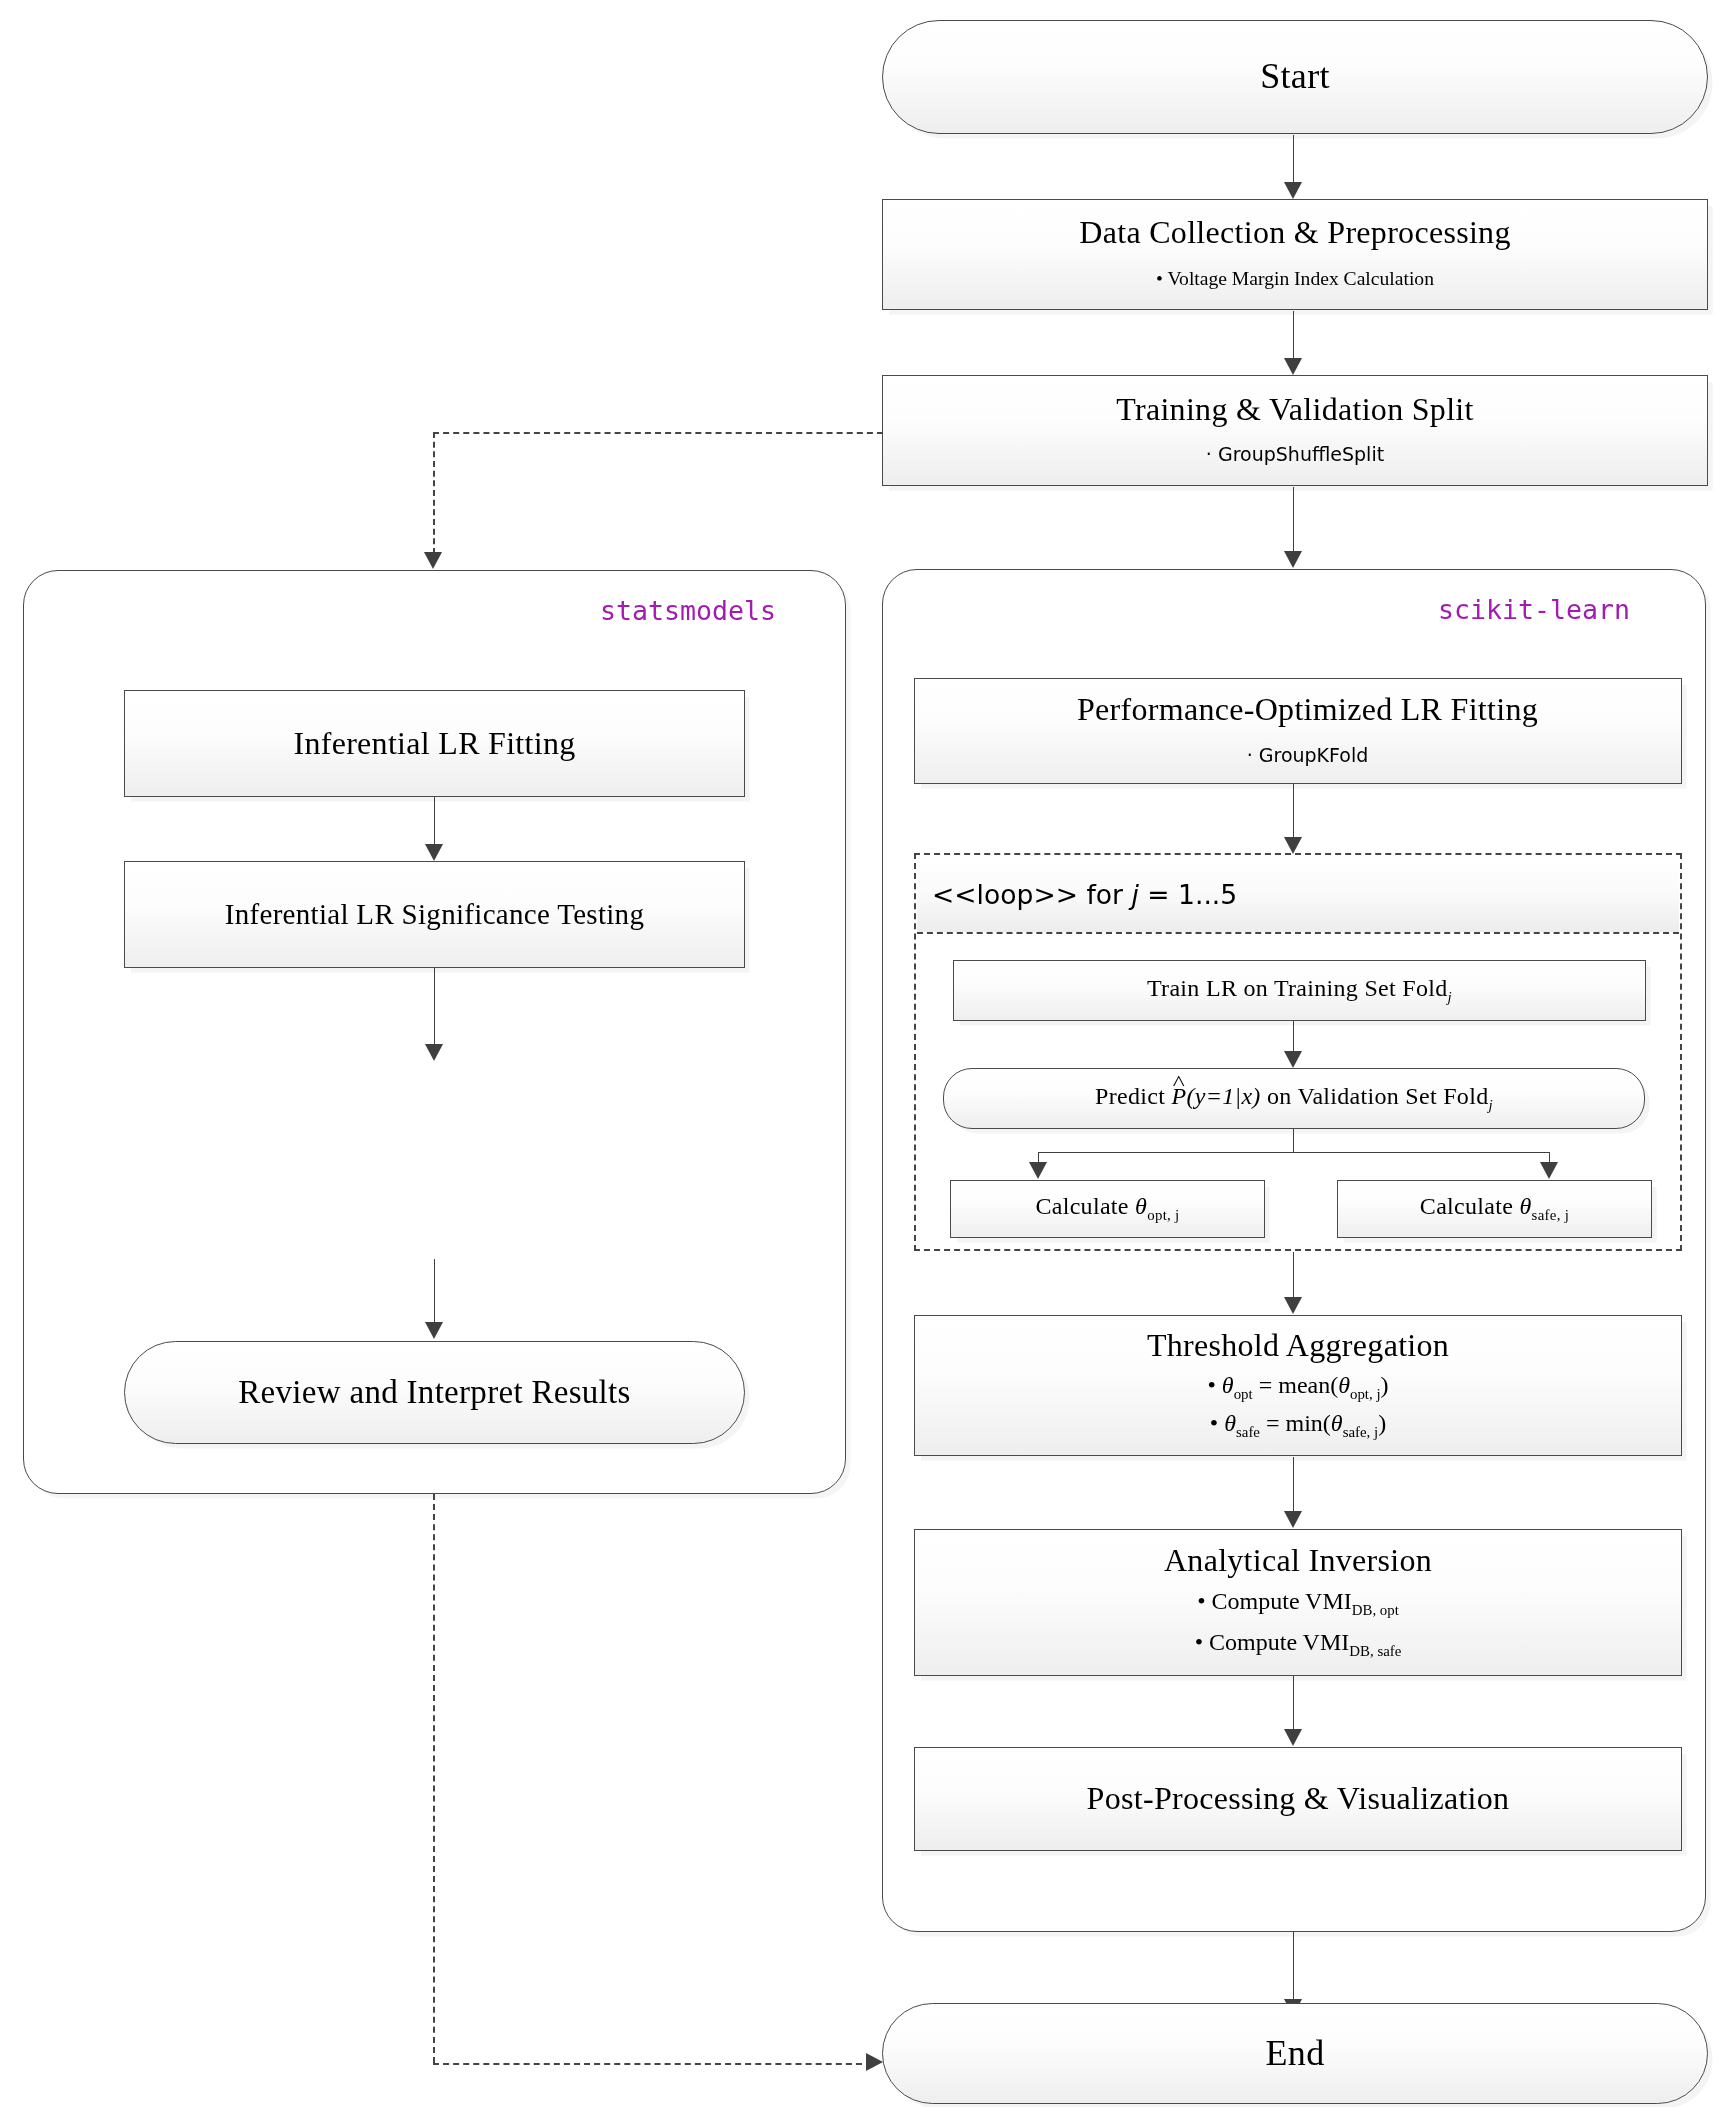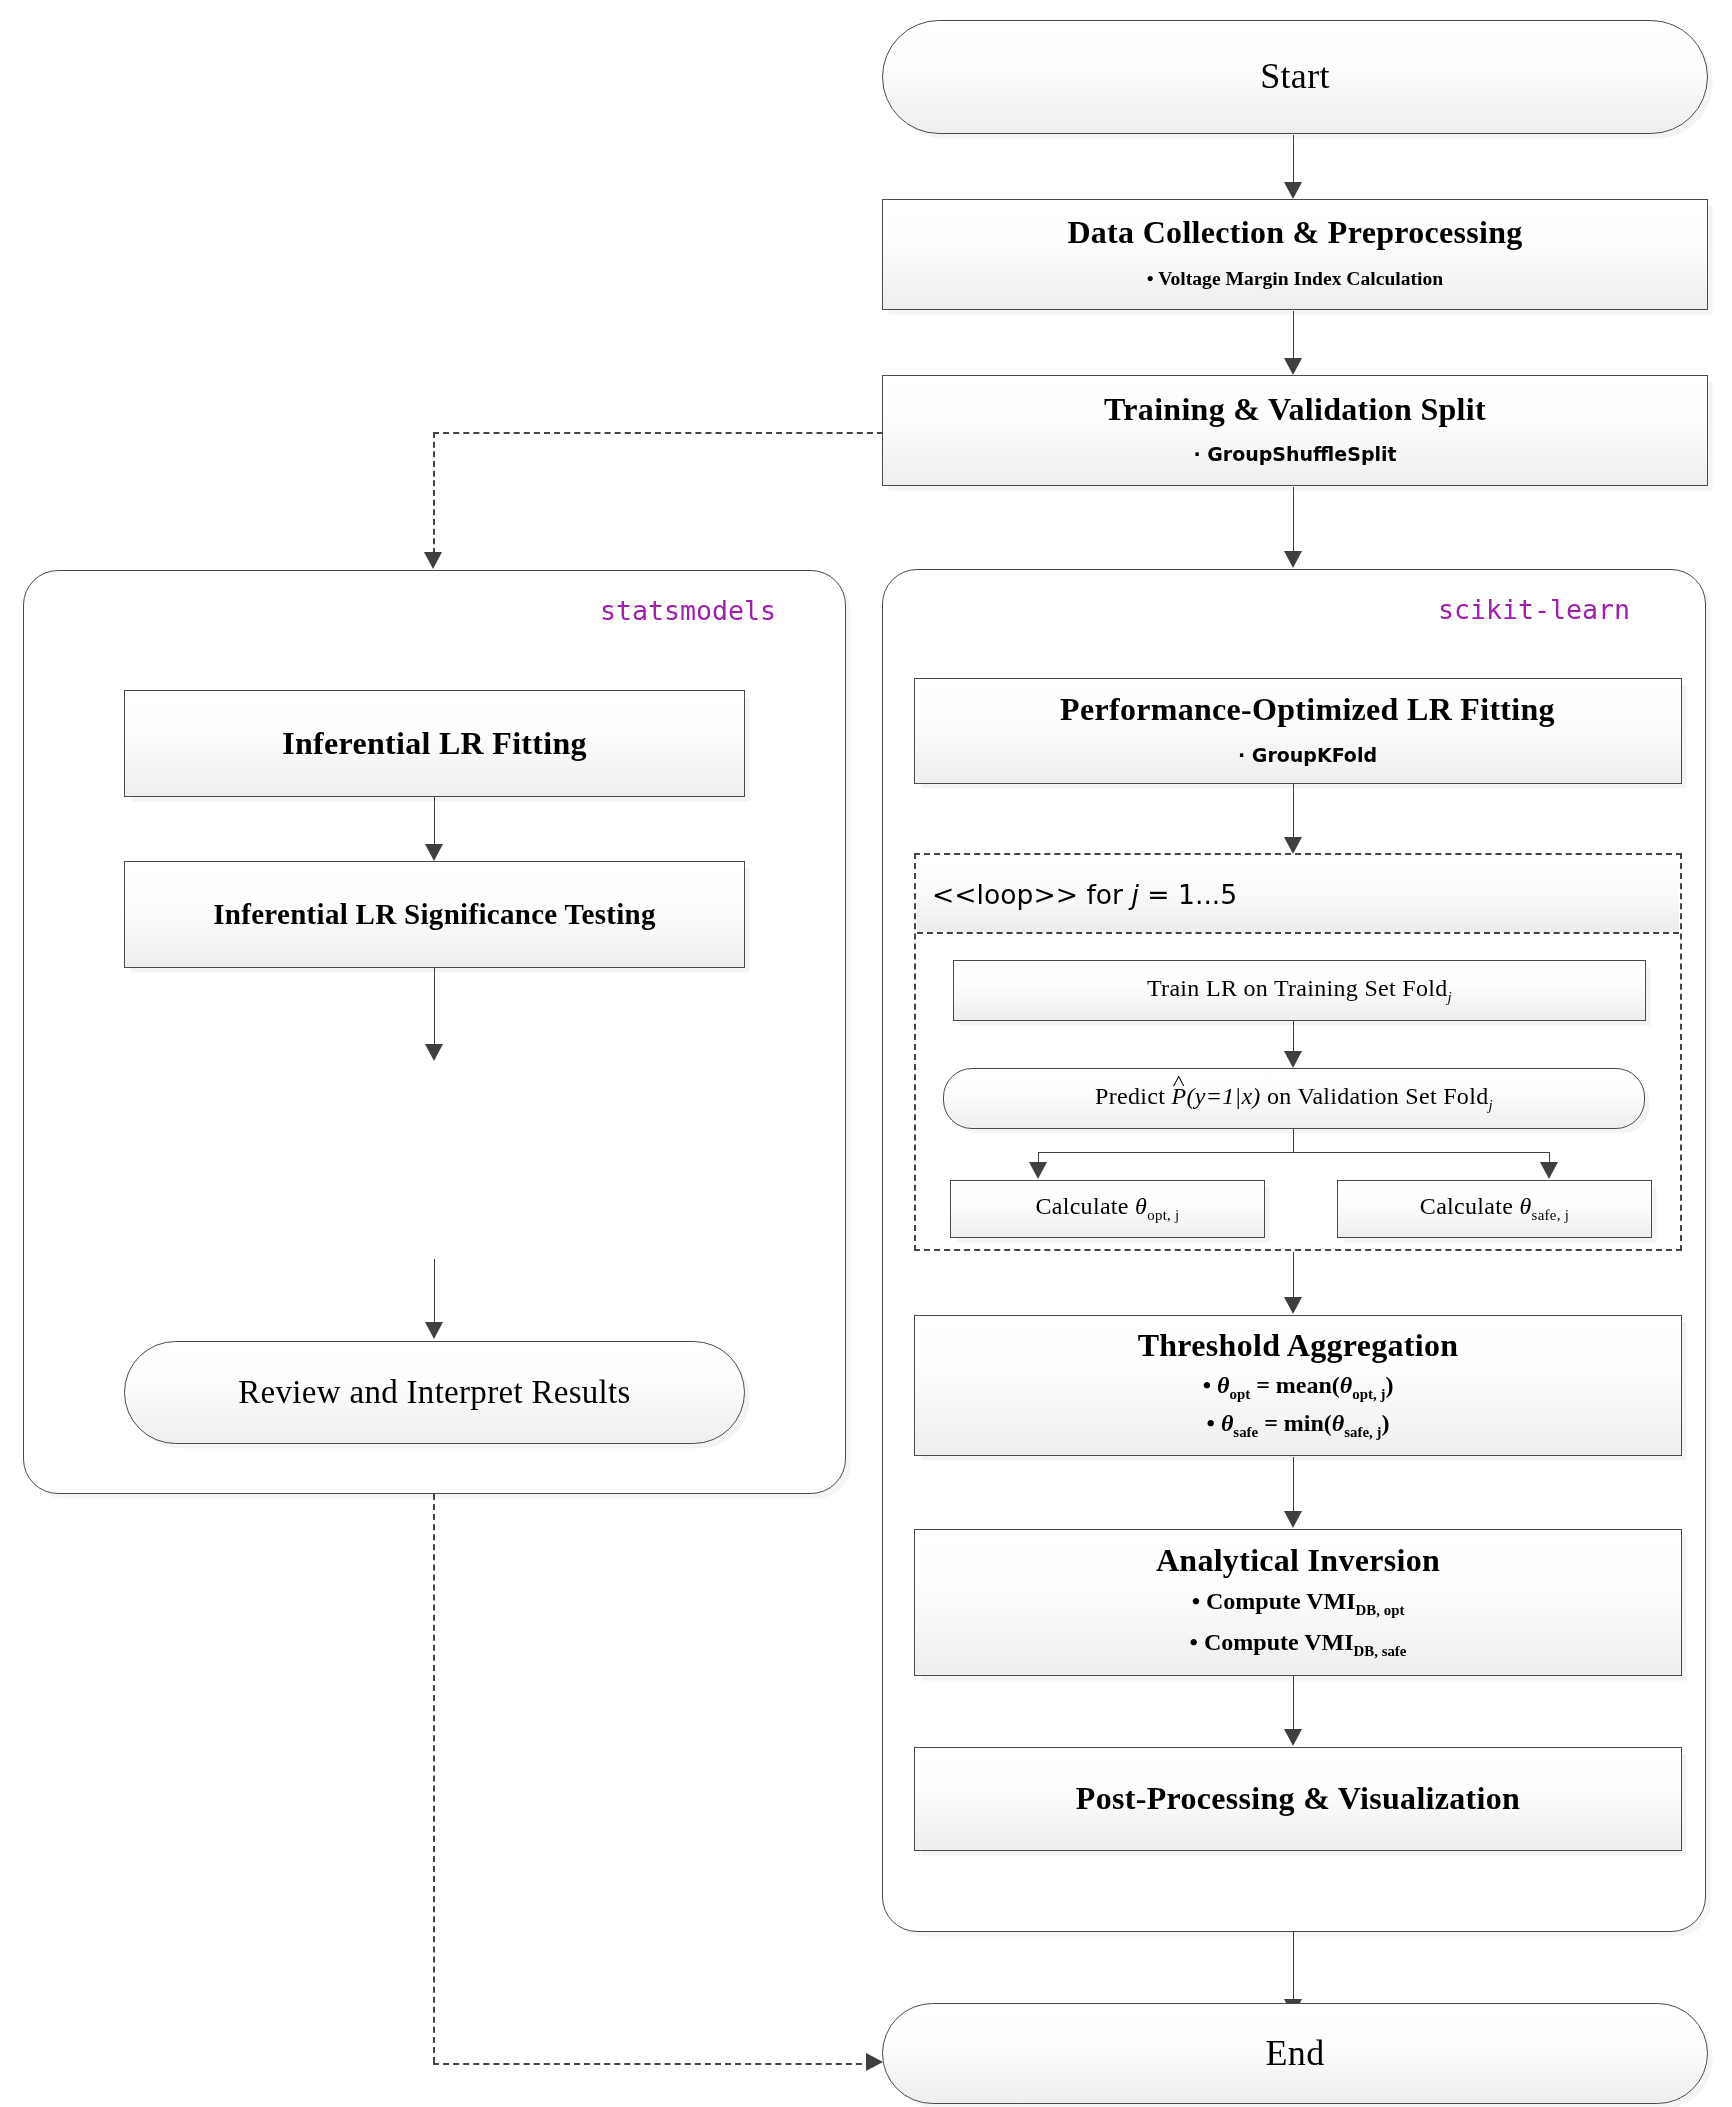--- a/index.html
+++ b/index.html
@@ -13,21 +13,21 @@
         background:linear-gradient(to bottom,#ffffff 0%,#fdfdfd 40%,#eeeeee 100%);
         box-shadow:5.8px 5.8px 0 -1.2px rgba(0,0,0,0.045);
         color:#000;}
   .node .ttl{font-size:32px;line-height:1.05;letter-spacing:0.3px;}
   .node .sub{font-size:19.6px;line-height:1.35;margin-top:16px;}
   .node .sub.mono{font-family:"DejaVu Sans", sans-serif;font-size:19px;}
 
   .terminator{border-radius:64px;text-align:center;}
   .terminator .ttl{font-size:36px;}
 
-  .proc{border-width:1.7px;font-weight:bold;}
+  .proc{border-width:1.7px;}
 
   .small{border:1.7px solid #4a4a4a;}
   .small .ttl{font-size:24px;}
 
   
   .panel{position:absolute;box-sizing:border-box;border:1.7px solid #4a4a4a;
          border-radius:35px;background:transparent;
          box-shadow:5.8px 5.8px 0 -1.2px rgba(0,0,0,0.04);}
   .panel-label{position:absolute;font-family:"DejaVu Sans Mono", monospace;
                font-size:26.6px;color:#a21caf;letter-spacing:0px;}

